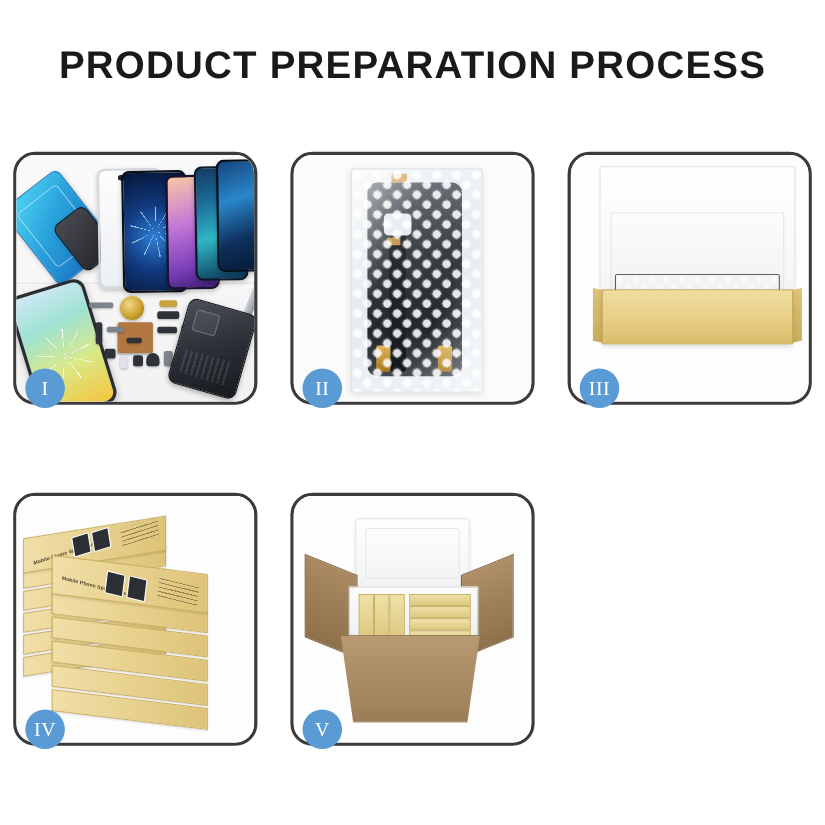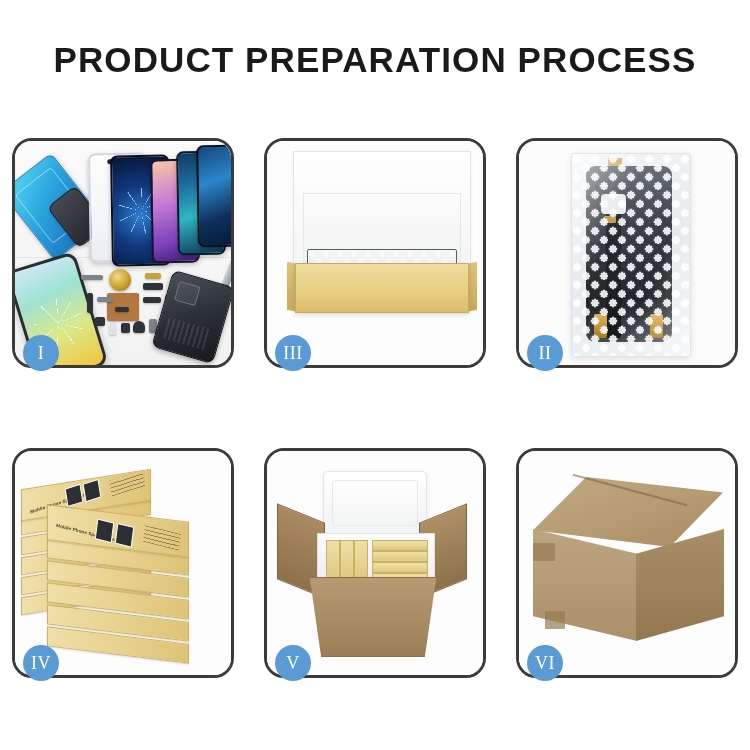--- a/index.html
+++ b/index.html
@@ -399,52 +399,52 @@
           <div class="part" style="left:118px;top:180px;width:12px;height:12px;border-radius:50% 50% 3px 3px;"></div>
           <div class="part lt" style="left:134px;top:178px;width:8px;height:14px;"></div>
           <div class="part gd" style="left:146px;top:182px;width:10px;height:8px;"></div>
           <div class="part" style="left:100px;top:166px;width:14px;height:5px;"></div>
 
           <div class="tweezer"></div>
           <div class="backplate"></div>
         </div>
       </div>
       <div class="badge">I</div>
-    </div>
-
-    <div class="panel p3">
-      <div class="panel-inner">
-        <div class="scene">
-          <div class="lid3"></div>
-          <div class="foam3"></div>
-          <div class="boxflap3-l"></div>
-          <div class="boxflap3-r"></div>
-          <div class="bubblepack3"></div>
-          <div class="boxbody3"></div>
-        </div>
-      </div>
-      <div class="badge">III</div>
     </div>
 
     <div class="panel p2">
       <div class="panel-inner">
         <div class="scene">
           <div class="bagwrap">
             <div class="screen-in-bag"></div>
             <div class="flex-cable"></div>
             <div class="conn-gold" style="left:22px;top:160px;"></div>
             <div class="conn-gold" style="left:78px;top:160px;"></div>
             <div class="bag-tape" style="left:36px;top:4px;width:14px;height:8px;"></div>
             <div class="bag-tape" style="left:32px;top:62px;width:12px;height:7px;"></div>
             <div class="bubbles"></div>
             <div class="bag-sheen"></div>
           </div>
         </div>
       </div>
       <div class="badge">II</div>
+    </div>
+
+    <div class="panel p3">
+      <div class="panel-inner">
+        <div class="scene">
+          <div class="lid3"></div>
+          <div class="foam3"></div>
+          <div class="boxflap3-l"></div>
+          <div class="boxflap3-r"></div>
+          <div class="bubblepack3"></div>
+          <div class="boxbody3"></div>
+        </div>
+      </div>
+      <div class="badge">III</div>
     </div>
 
     <div class="panel p4">
       <div class="panel-inner">
         <div class="scene">
 
           <div class="stackbox" style="left:6px;top:56px;width:128px;height:16px;transform:skewY(-9deg);"></div>
           <div class="stackbox" style="left:6px;top:76px;width:128px;height:16px;transform:skewY(-9deg);"></div>
           <div class="stackbox" style="left:6px;top:96px;width:128px;height:16px;transform:skewY(-9deg);"></div>
           <div class="stackbox" style="left:6px;top:116px;width:128px;height:16px;transform:skewY(-9deg);"></div>
@@ -489,28 +489,15 @@
             <div class="ybox5" style="left:54px;top:17px;width:54px;height:9px;"></div>
             <div class="ybox5" style="left:54px;top:28px;width:54px;height:9px;"></div>
             <div class="ybox5" style="left:54px;top:39px;width:54px;height:8px;"></div>
           </div>
           <div class="carton5"></div>
         </div>
       </div>
       <div class="badge">V</div>
     </div>
 
-    <div class="panel p6">
-      <div class="panel-inner">
-        <div class="scene">
-          <div class="carton6-top"></div>
-          <div class="carton6-left"></div>
-          <div class="carton6-right"></div>
-          <div class="seam6" style="left:52px;top:38px;width:118px;height:2px;transform:rotate(15deg);"></div>
-          <div class="tape6" style="left:14px;top:92px;width:22px;height:18px;"></div>
-          <div class="tape6" style="left:26px;top:160px;width:20px;height:18px;"></div>
-        </div>
-      </div>
-      <div class="badge">VI</div>
-    </div>
 
   </div>
 </div>
 
 </body></html>

